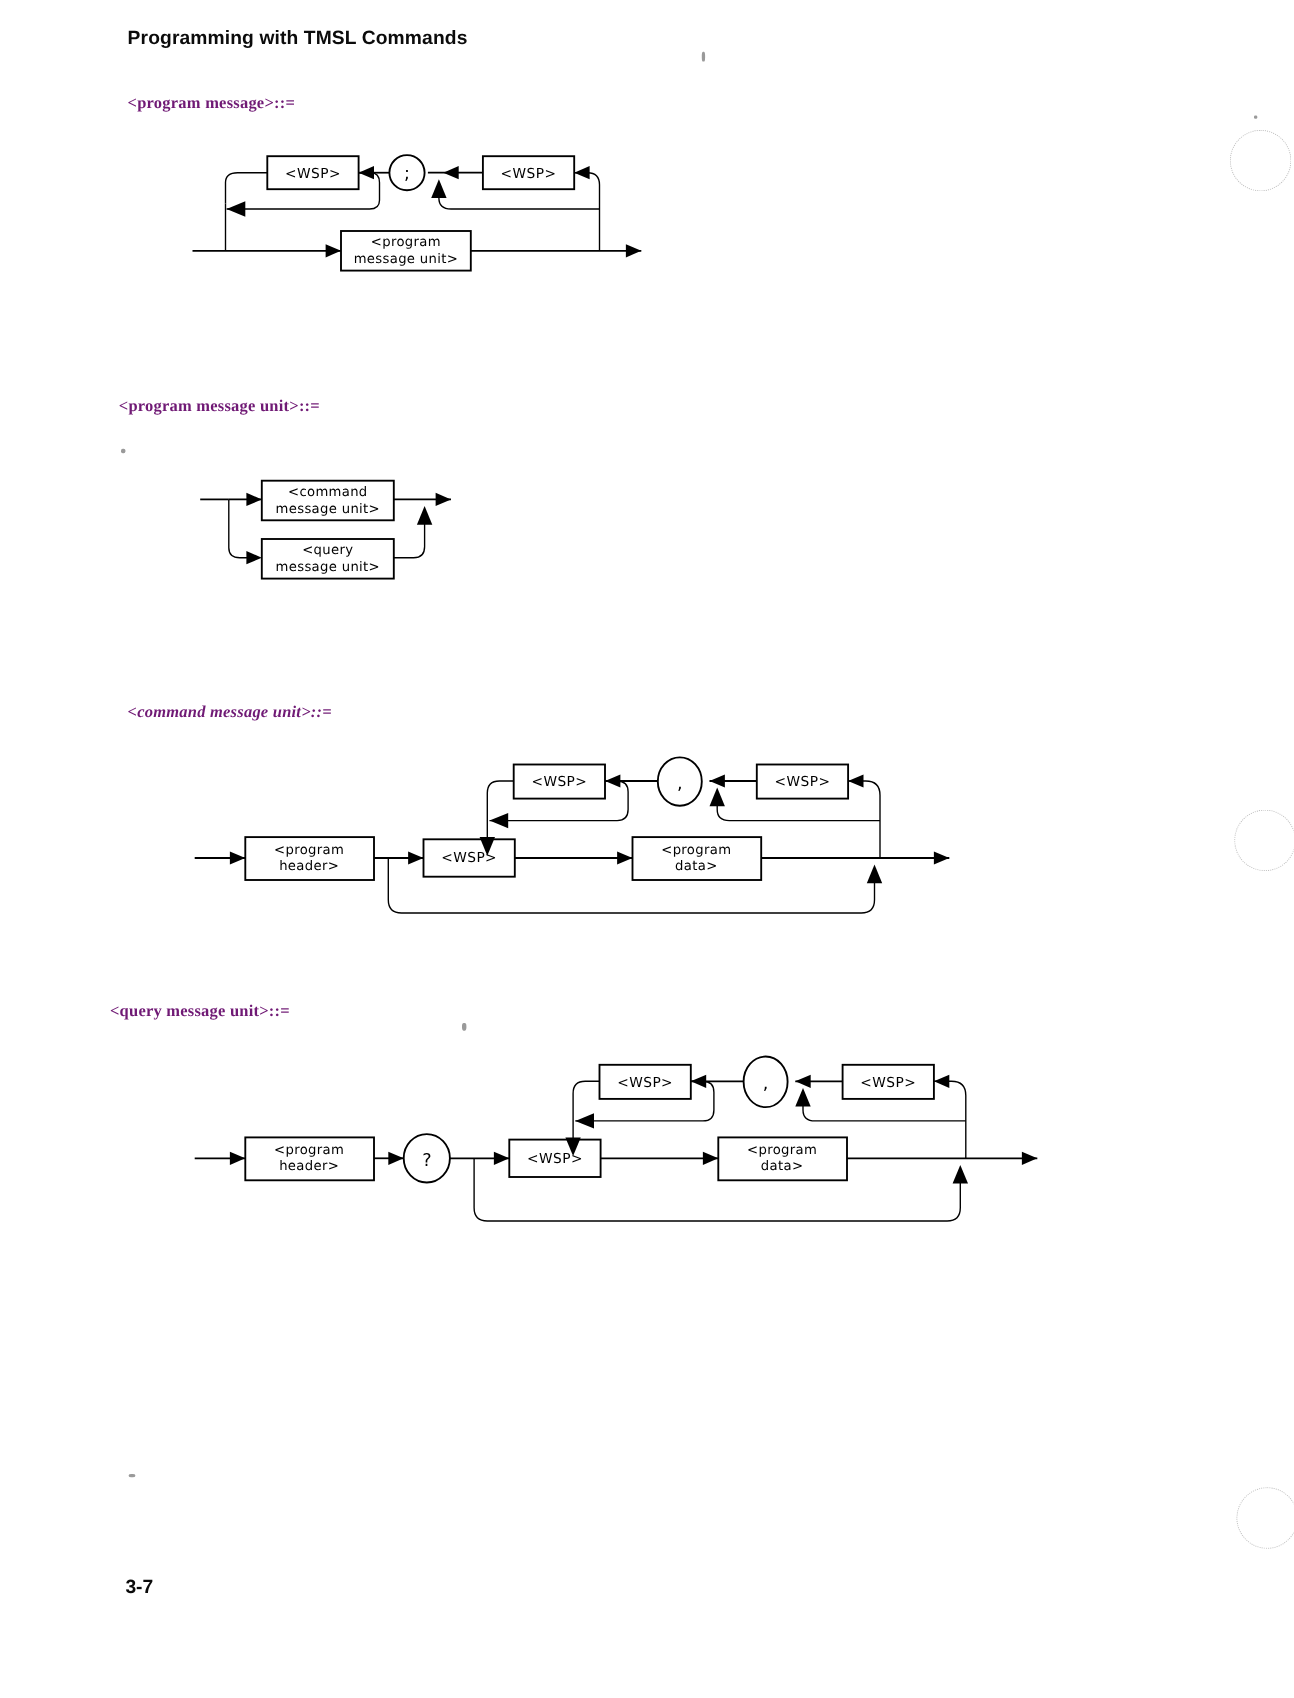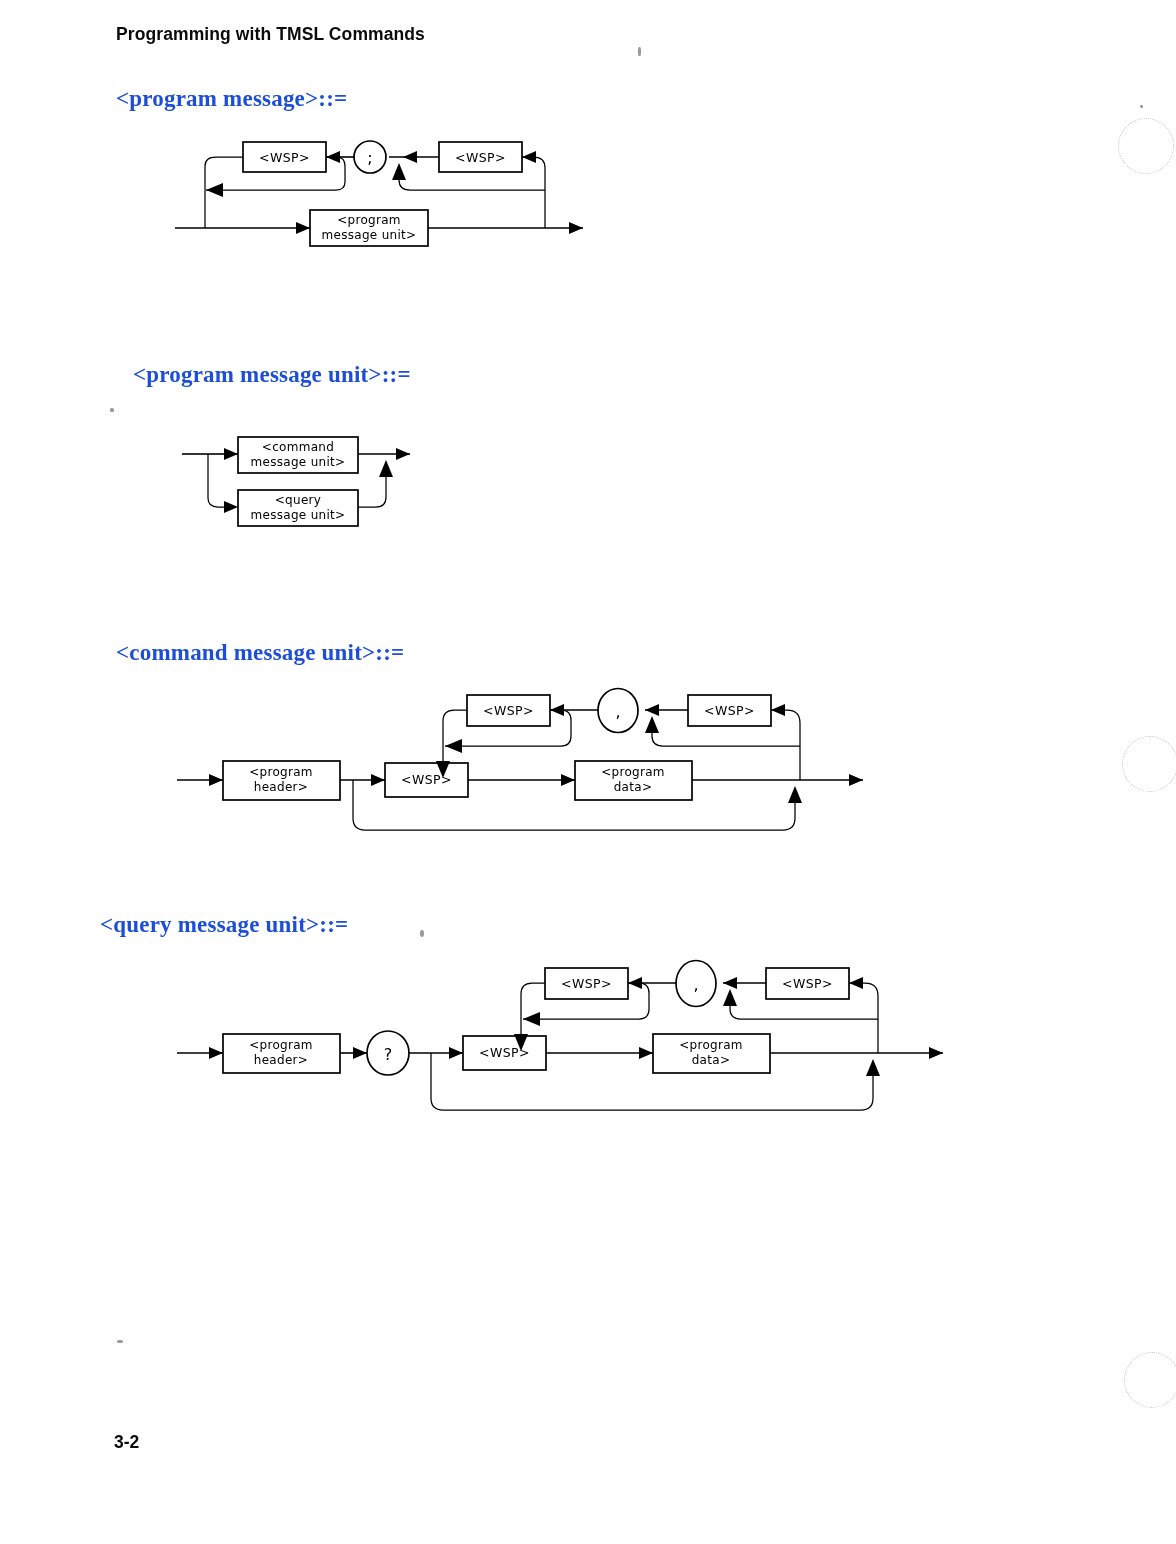--- a/index.html
+++ b/index.html
@@ -32,23 +32,23 @@
     line-height: 25px;
     letter-spacing: .1px;
     color: #0b0b0b;
   }
   .runhead div { white-space: pre; text-align: center; }
 
   
   .prod-label {
     position: absolute;
     font-family: "Liberation Serif", "DejaVu Serif", serif;
-    font-size: 23px;
+    font-size: 15px;
     font-weight: 700;
-    color: #1d4ed8;
+    color: #701a75;
     white-space: pre;
     letter-spacing: .2px;
     text-align: right;
   }
 
   
   .folio {
     position: absolute;
     left: 114px;
     top: 1432px;
@@ -170,21 +170,21 @@
       <text class="rr-text-sm" x="204" y="94">&lt;program</text>
       <text class="rr-text-sm" x="204" y="109">message unit&gt;</text>
 
       <line class="rr-line" x1="263" y1="98" x2="418" y2="98"></line>
       <polygon class="rr-arrow" points="418,98 404,92 404,104"></polygon>
 
       <line class="rr-thin" x1="40" y1="98" x2="40" y2="55"></line>
     </svg>
   </div>
 
-  <div class="prod-label" style="left:133px; top:362px;">&lt;program message unit&gt;::=</div>
+  <div class="prod-label" style="left:108px; top:362px;">&lt;program message unit&gt;::=</div>
 
   <div class="diagram" style="left:180px; top:436px;">
     <svg width="250" height="95" viewBox="0 0 250 95">
 
       <line class="rr-line" x1="2" y1="18" x2="28" y2="18"></line>
 
       <path class="rr-thin" d="M 28 18 L 28 62 Q 28 71 38 71 L 50 71"></path>
 
       <line class="rr-line" x1="28" y1="18" x2="58" y2="18"></line>
       <polygon class="rr-arrow" points="58,18 44,12 44,24"></polygon>
@@ -200,21 +200,21 @@
       <text class="rr-text-sm" x="118" y="83">message unit&gt;</text>
 
       <line class="rr-line" x1="178" y1="18" x2="230" y2="18"></line>
       <polygon class="rr-arrow" points="230,18 216,12 216,24"></polygon>
 
       <path class="rr-thin" d="M 178 71 L 196 71 Q 206 71 206 61 L 206 30"></path>
       <polygon class="rr-arrow" points="206,24 199,41 213,41"></polygon>
     </svg>
   </div>
 
-  <div class="prod-label" style="left:116px; top:640px;">&lt;command message unit&gt;::=</div>
+  <div class="prod-label" style="left:116px; top:640px;font-style:italic;">&lt;command message unit&gt;::=</div>
 
   <div class="diagram" style="left:175px; top:688px;">
     <svg width="700" height="155" viewBox="0 0 700 155">
 
       <line class="rr-line" x1="2" y1="92" x2="48" y2="92"></line>
       <polygon class="rr-arrow" points="48,92 34,86 34,98"></polygon>
 
       <rect class="rr-box" x="48" y="73" width="117" height="39"></rect>
       <text class="rr-text-sm" x="106" y="88">&lt;program</text>
       <text class="rr-text-sm" x="106" y="103">header&gt;</text>
@@ -324,21 +324,21 @@
       <path class="rr-thin" d="M 370 23 L 357 23 Q 346 23 346 34 L 346 85"></path>
       <polygon class="rr-arrow" points="346,91 339,74 353,74"></polygon>
       <path class="rr-thin" d="M 453 23 L 464 23 Q 474 23 474 33 L 474 49 Q 474 59 464 59 L 348 59"></path>
       <polygon class="rr-arrow" points="348,59 365,52 365,66"></polygon>
 
       <path class="rr-thin" d="M 256 93 L 256 138 Q 256 150 268 150 L 686 150 Q 698 150 698 138 L 698 105"></path>
       <polygon class="rr-arrow" points="698,99 691,116 705,116"></polygon>
     </svg>
   </div>
 
-  <div class="folio">3-2</div>
+  <div class="folio">3-7</div>
 
   <div class="punch" style="left:1118px; top:118px;"></div>
   <div class="punch" style="left:1122px; top:736px;"></div>
   <div class="punch" style="left:1124px; top:1352px;"></div>
 
   <div class="speck" style="left:638px; top:47px; width:3px; height:9px;"></div>
   <div class="speck" style="left:110px; top:408px; width:4px; height:4px;"></div>
   <div class="speck" style="left:420px; top:930px; width:4px; height:7px;"></div>
   <div class="speck" style="left:117px; top:1340px; width:6px; height:3px;"></div>
   <div class="speck" style="left:1140px; top:105px; width:3px; height:3px;"></div>

